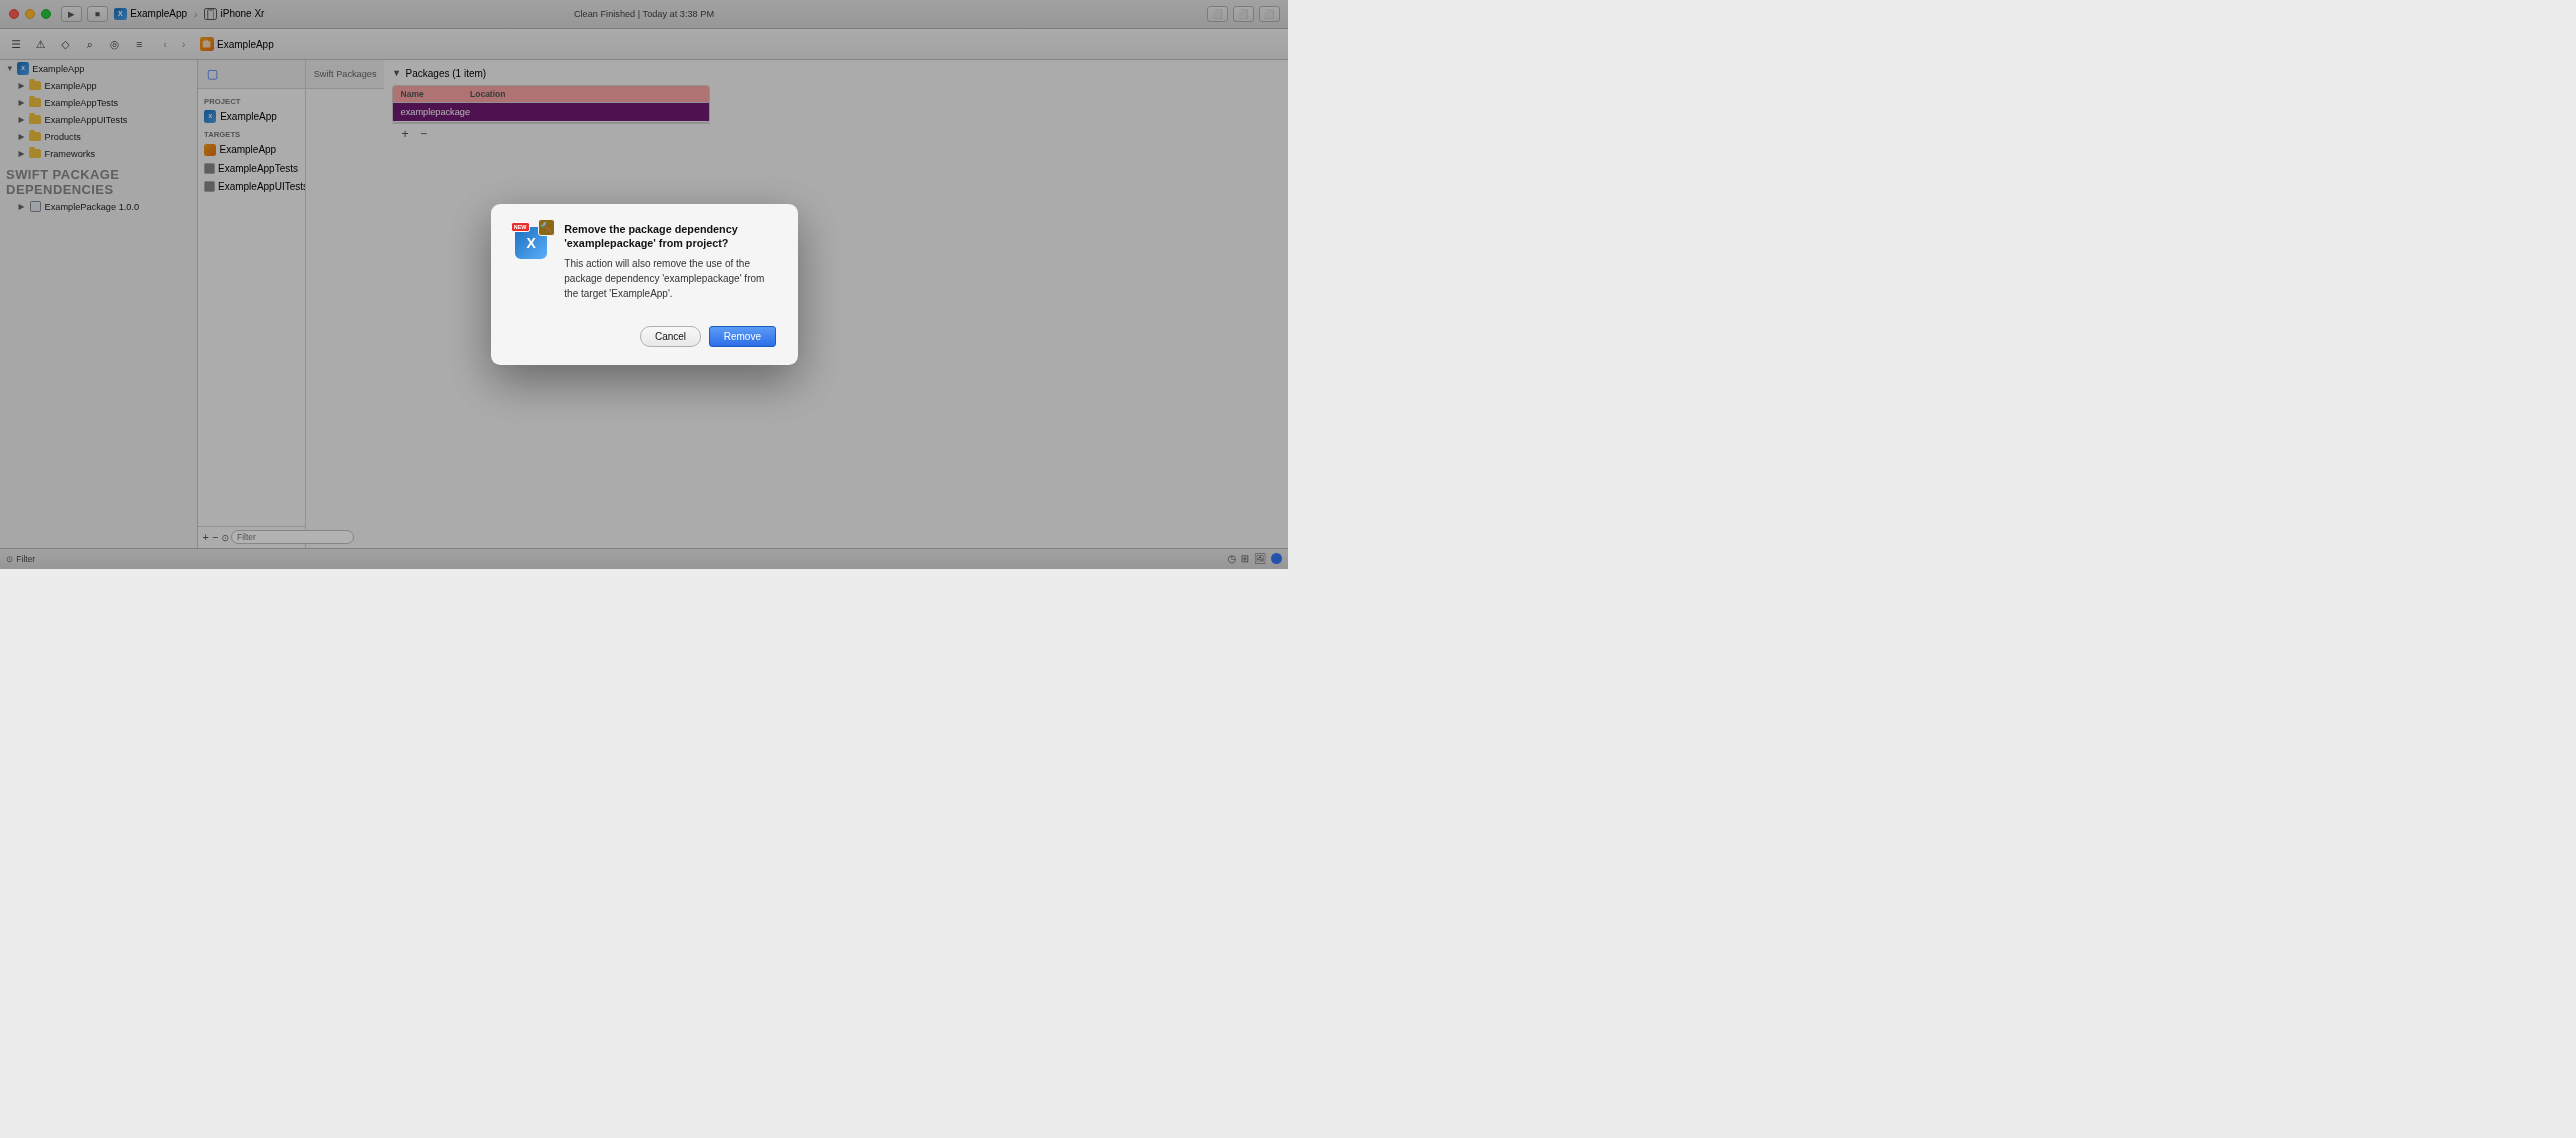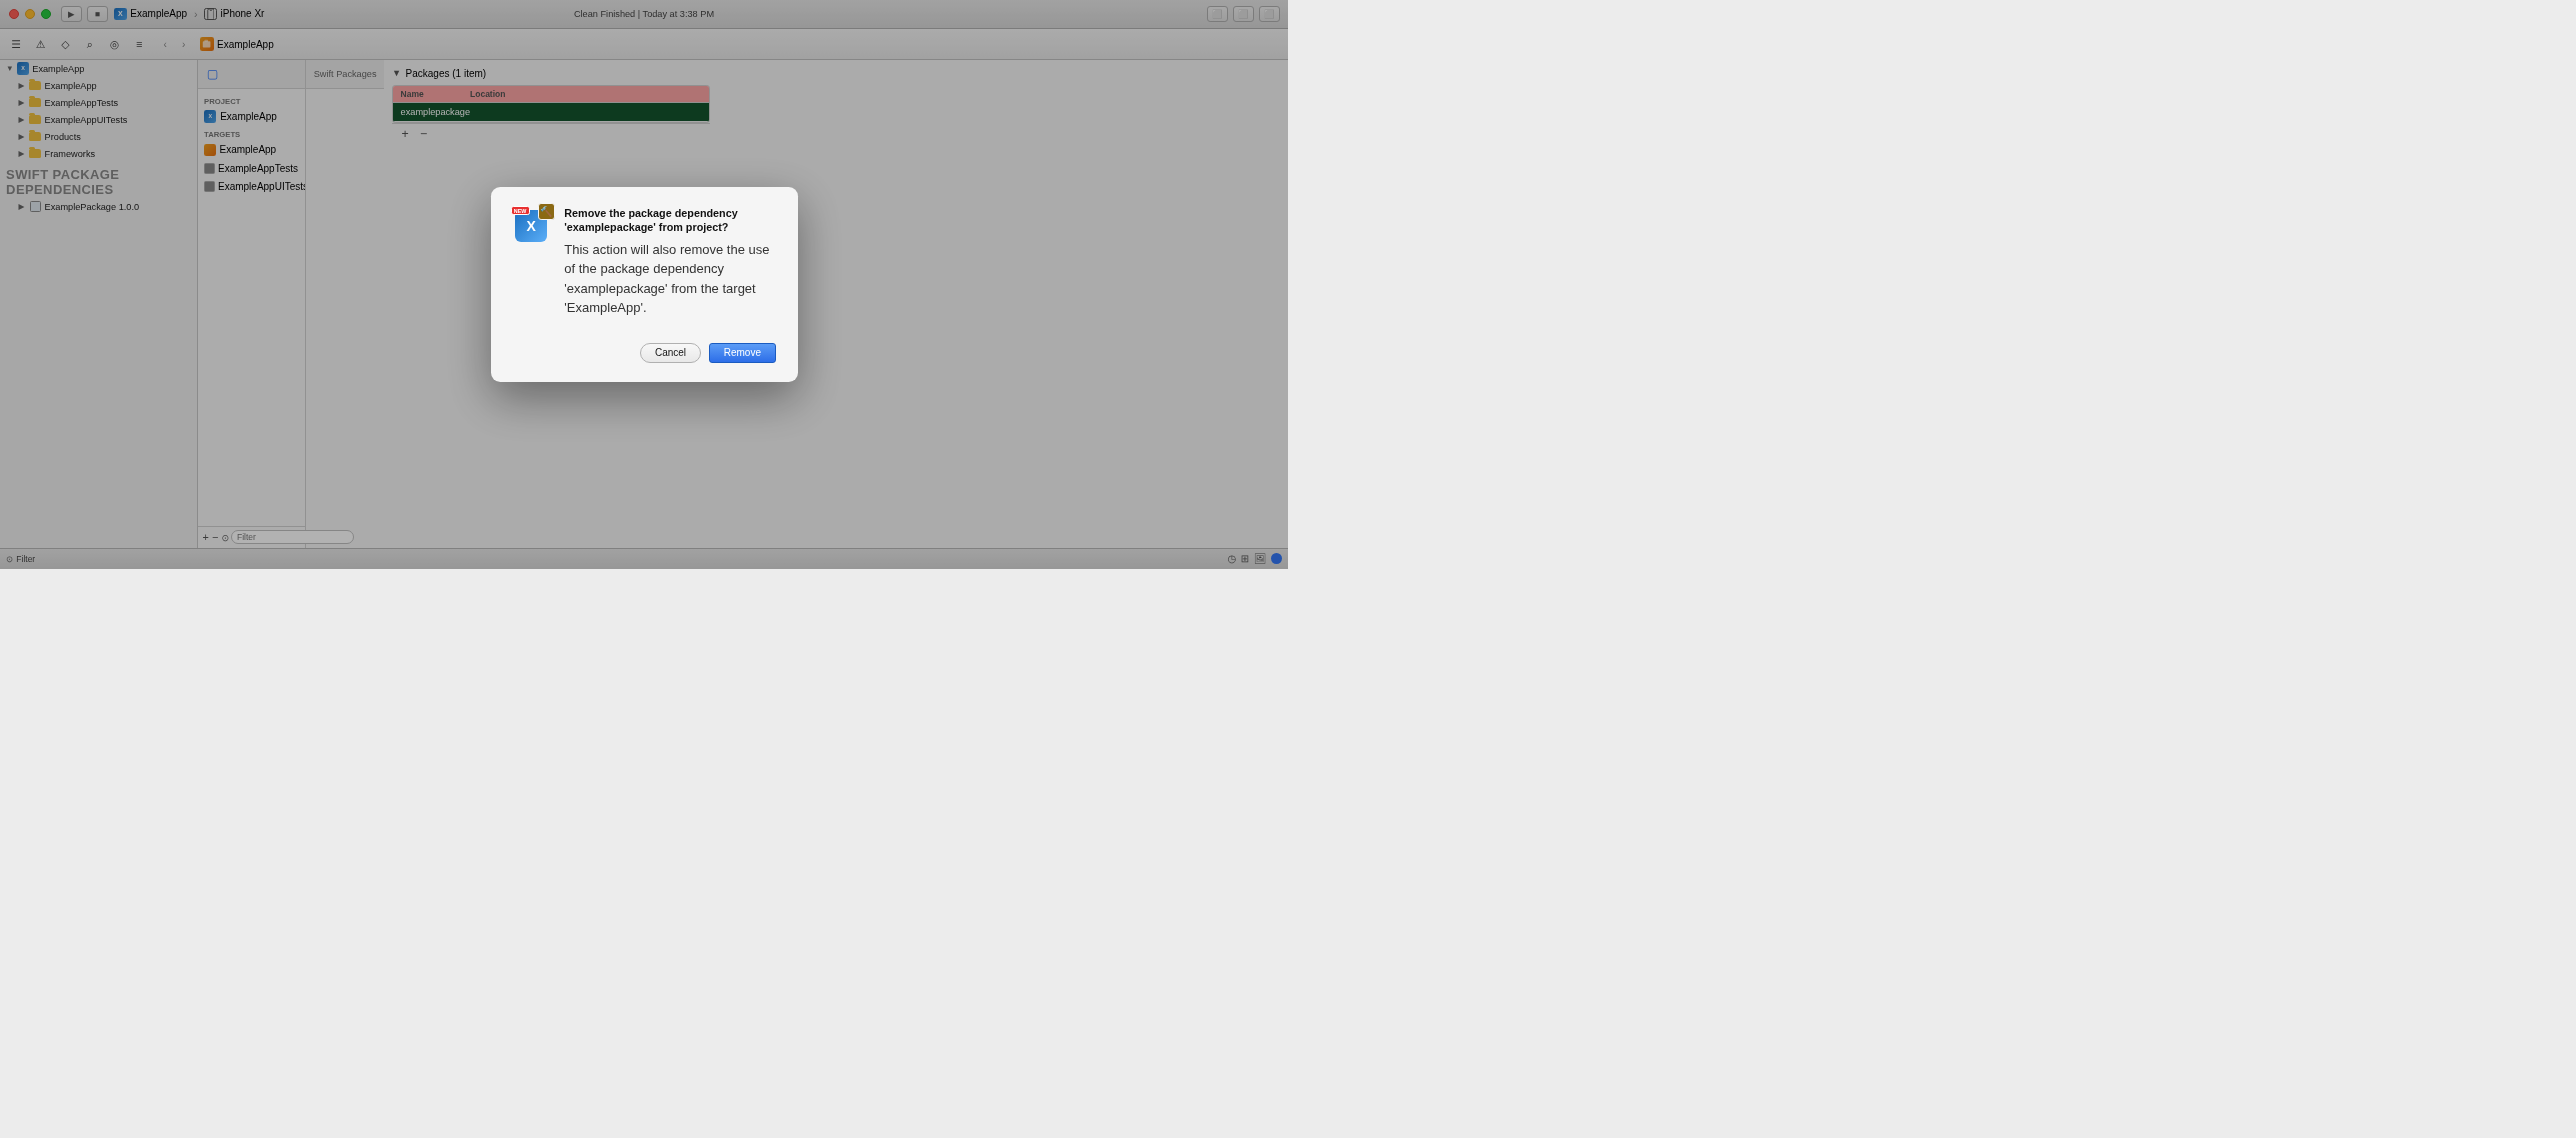--- a/index.html
+++ b/index.html
@@ -411,21 +411,21 @@
     }
     .table-col-name { flex: 1; }
     .table-col-location { width: 231px; }
     .table-row {
       display: flex;
       padding: 3.8px 7.7px;
       border-bottom: 0.8px solid #efefef;
       cursor: pointer;
       align-items: center;
     }
-    .table-row.selected { background: #14532d; color: white; }
+    .table-row.selected { background: #701a75; color: white; }
     .table-cell { font-size: 9.2px; }
     .table-cell-name { flex: 1; }
     .table-cell-location { width: 231px; }
 
     .content-footer {
       display: flex;
       align-items: center;
       padding: 3.1px 6.1px;
       gap: 4.6px;
       border-top: 0.8px solid #d0d0d0;
@@ -522,21 +522,21 @@
       flex: 1;
     }
     .modal-title {
       font-size: 10.8px;
       font-weight: 600;
       color: #111;
       margin-bottom: 6.1px;
       line-height: 1.3;
     }
     .modal-body {
-      font-size: 13px;
+      font-size: 10px;
       color: #333;
       line-height: 1.5;
     }
     .modal-buttons {
       display: flex;
       justify-content: flex-end;
       gap: 7.7px;
       margin-top: 14px;
     }
     .btn-cancel {

